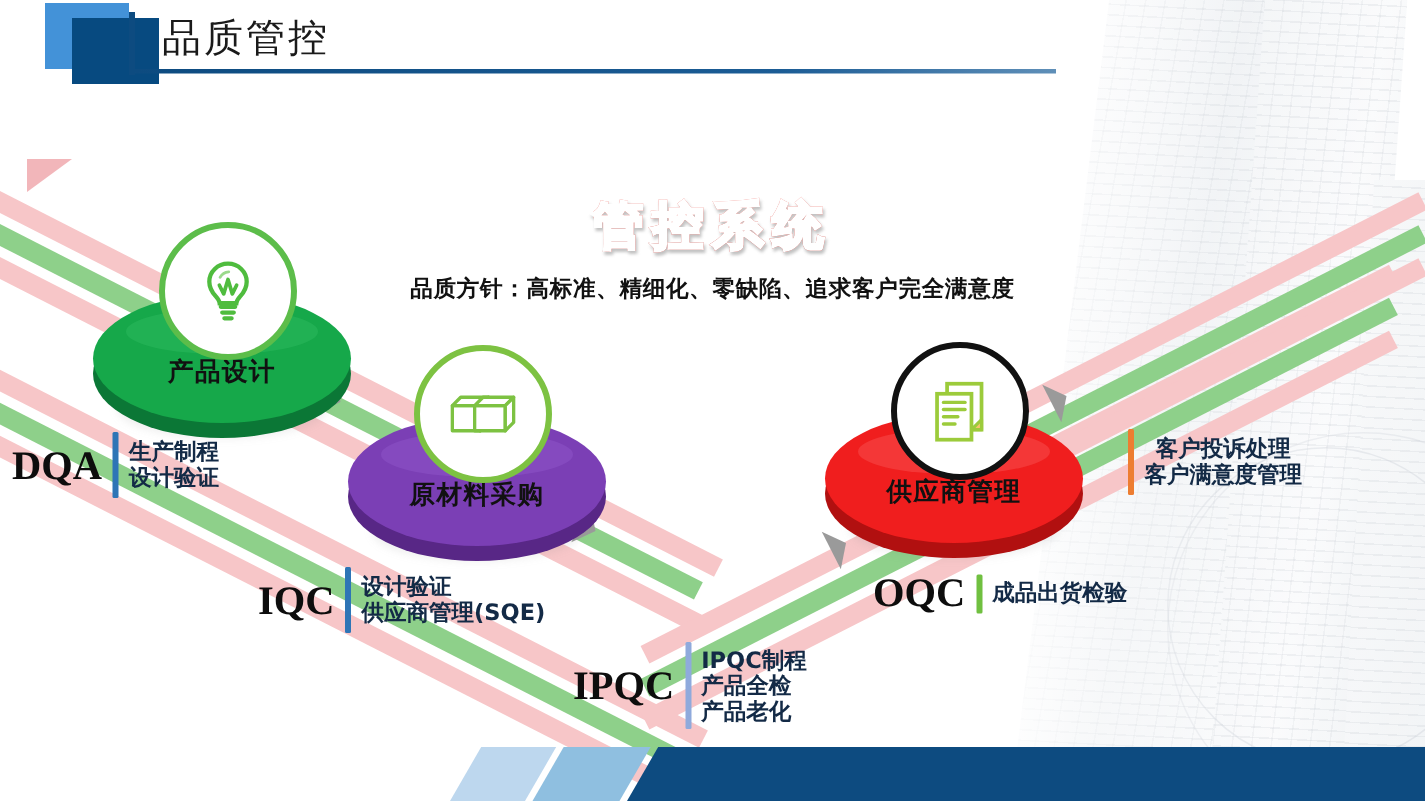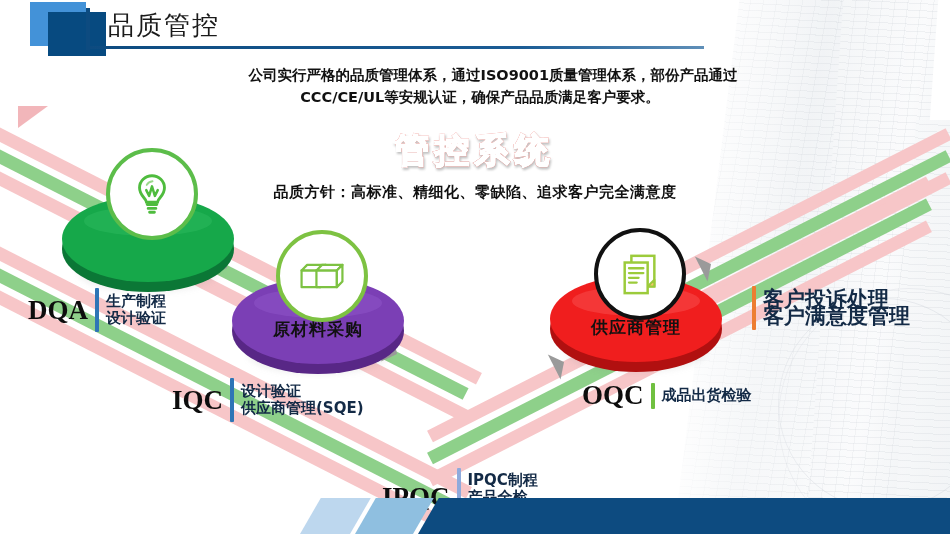--- a/index.html
+++ b/index.html
@@ -130,24 +130,20 @@
   </div>
 
   <div class="logo-sq-light"></div>
   <div class="logo-sq-dark"></div>
   <div class="hdr-rule-cap"></div>
   <div class="hdr-title">品质管控</div>
   <div class="hdr-rule"></div>
 
   <div class="pink-tri"></div>
 
-  <div class="subtitle">
-    <span class="l1">公司实行严格的品质管理体系，通过ISO9001质量管理体系，部份产品通过</span>
-    <span class="l2">CCC/CE/UL等安规认证，确保产品品质满足客户要求。</span>
-  </div>
 
   <div class="ribbons">
 
     <div class="rb pink" style="left:-20px;top:118px;width:560px;height:13px;transform:rotate(27deg);"></div>
     <div class="rb green" style="left:-20px;top:140px;width:545px;height:13px;transform:rotate(27deg);"></div>
     <div class="rb pink" style="left:-20px;top:162px;width:545px;height:13px;transform:rotate(27deg);"></div>
 
     <div class="rb pink" style="left:-30px;top:232px;width:560px;height:13px;transform:rotate(27deg);"></div>
     <div class="rb green" style="left:-30px;top:254px;width:560px;height:13px;transform:rotate(27deg);"></div>
     <div class="rb pink" style="left:-30px;top:276px;width:560px;height:13px;transform:rotate(27deg);"></div>
@@ -177,20 +173,21 @@
     <div class="disc" style="width:172px;height:86px;background:#16a84a;"></div>
     <div class="disc" style="left:22px;top:10px;width:128px;height:30px;background:#2bb85c;opacity:.55;"></div>
     <div class="badge" style="left:44px;top:-48px;width:84px;height:84px;border:4px solid #5cbd4a;">
       <svg width="46" height="46" viewBox="0 0 48 48">
         <path d="M24 5c-7.2 0-13 5.6-13 12.5 0 4.6 2.3 7.7 4.4 10.1 1.6 1.8 2.6 3.1 2.8 4.9h11.6c.2-1.8 1.2-3.1 2.8-4.9C34.7 25.2 37 22.1 37 17.5 37 10.6 31.2 5 24 5z" fill="none" stroke="#4fbc3e" stroke-width="3"></path>
         <path d="M19 35h10M20 39h8M21.5 43h5" stroke="#4fbc3e" stroke-width="3" stroke-linecap="round" fill="none"></path>
         <path d="M18 20l3 6 3-10 3 10 3-6" fill="none" stroke="#4fbc3e" stroke-width="2.6" stroke-linejoin="round" stroke-linecap="round"></path>
         <path d="M18.5 14.5c1.2-2.2 3.4-3.6 6-3.8" fill="none" stroke="#9ad98b" stroke-width="2" stroke-linecap="round"></path>
       </svg>
     </div>
+    <div class="label" style="top:40px;font-size:17px;letter-spacing:1px;">产品设计</div>
   </div>
 
   <div class="node" style="left:232px;top:278px;width:172px;height:96px;">
     <div class="drop" style="left:16px;top:56px;width:140px;height:40px;"></div>
     <div class="disc shadow" style="width:172px;height:86px;background:#6b2fa3;top:10px;"></div>
     <div class="disc" style="width:172px;height:86px;background:#7b3fb5;"></div>
     <div class="disc" style="left:22px;top:10px;width:128px;height:30px;background:#9055c9;opacity:.5;"></div>
     <div class="badge" style="left:44px;top:-48px;width:84px;height:84px;border:4px solid #7dc242;">
       <svg width="52" height="42" viewBox="0 0 56 44">
         <g fill="#ffffff" stroke="#7dc242" stroke-width="2.4" stroke-linejoin="round">
@@ -222,59 +219,59 @@
             <path d="M11.5 23h15"></path>
             <path d="M11.5 28h10"></path>
             <path d="M11.5 33h8"></path>
         </g>
       </svg>
     </div>
     <div class="label" style="top:40px;font-size:17px;letter-spacing:1px;">供应商管理</div>
   </div>
 
 
-  <div class="sidelabel" style="left:28px;top:288px;align-items:center;">
+  <div class="sidelabel" style="left:8px;top:288px;align-items:center;">
     <div class="code" style="font-size:27px;">DQA</div>
     <div class="bar" style="height:44px;background:#2e75b6;"></div>
     <div class="txt" style="font-size:15px;">
       <div>生产制程</div>
       <div>设计验证</div>
     </div>
   </div>
 
   <div class="sidelabel" style="left:172px;top:378px;">
     <div class="code" style="font-size:27px;">IQC</div>
     <div class="bar" style="height:44px;background:#2e75b6;"></div>
     <div class="txt" style="font-size:15px;">
       <div>设计验证</div>
       <div>供应商管理(SQE)</div>
     </div>
   </div>
 
-  <div class="sidelabel" style="left:382px;top:468px;justify-content:space-between;">
+  <div class="sidelabel" style="left:382px;top:428px;justify-content:space-between;">
     <div class="code" style="font-size:27px;">IPQC</div>
     <div class="bar" style="height:58px;background:#8faadc;"></div>
     <div class="txt" style="font-size:15px;">
       <div>IPQC制程</div>
       <div>产品全检</div>
       <div>产品老化</div>
     </div>
   </div>
 
   <div class="sidelabel" style="left:582px;top:380px;">
     <div class="code" style="font-size:27px;">OQC</div>
     <div class="bar" style="height:26px;background:#70c040;"></div>
     <div class="txt" style="font-size:15px;">
       <div>成品出货检验</div>
     </div>
   </div>
 
   <div class="sidelabel" style="left:752px;top:286px;">
     <div class="bar" style="height:44px;background:#ed7d31;"></div>
-    <div class="txt" style="font-size:21px;">
+    <div class="txt" style="font-size:15px;text-align:center;">
       <div>客户投诉处理</div>
       <div>客户满意度管理</div>
     </div>
   </div>
 
   <div class="botbar">
     <div class="bb-p1"></div>
     <div class="bb-p2"></div>
     <div class="bb-navy2"></div>
     <div class="bb-navy"></div>

